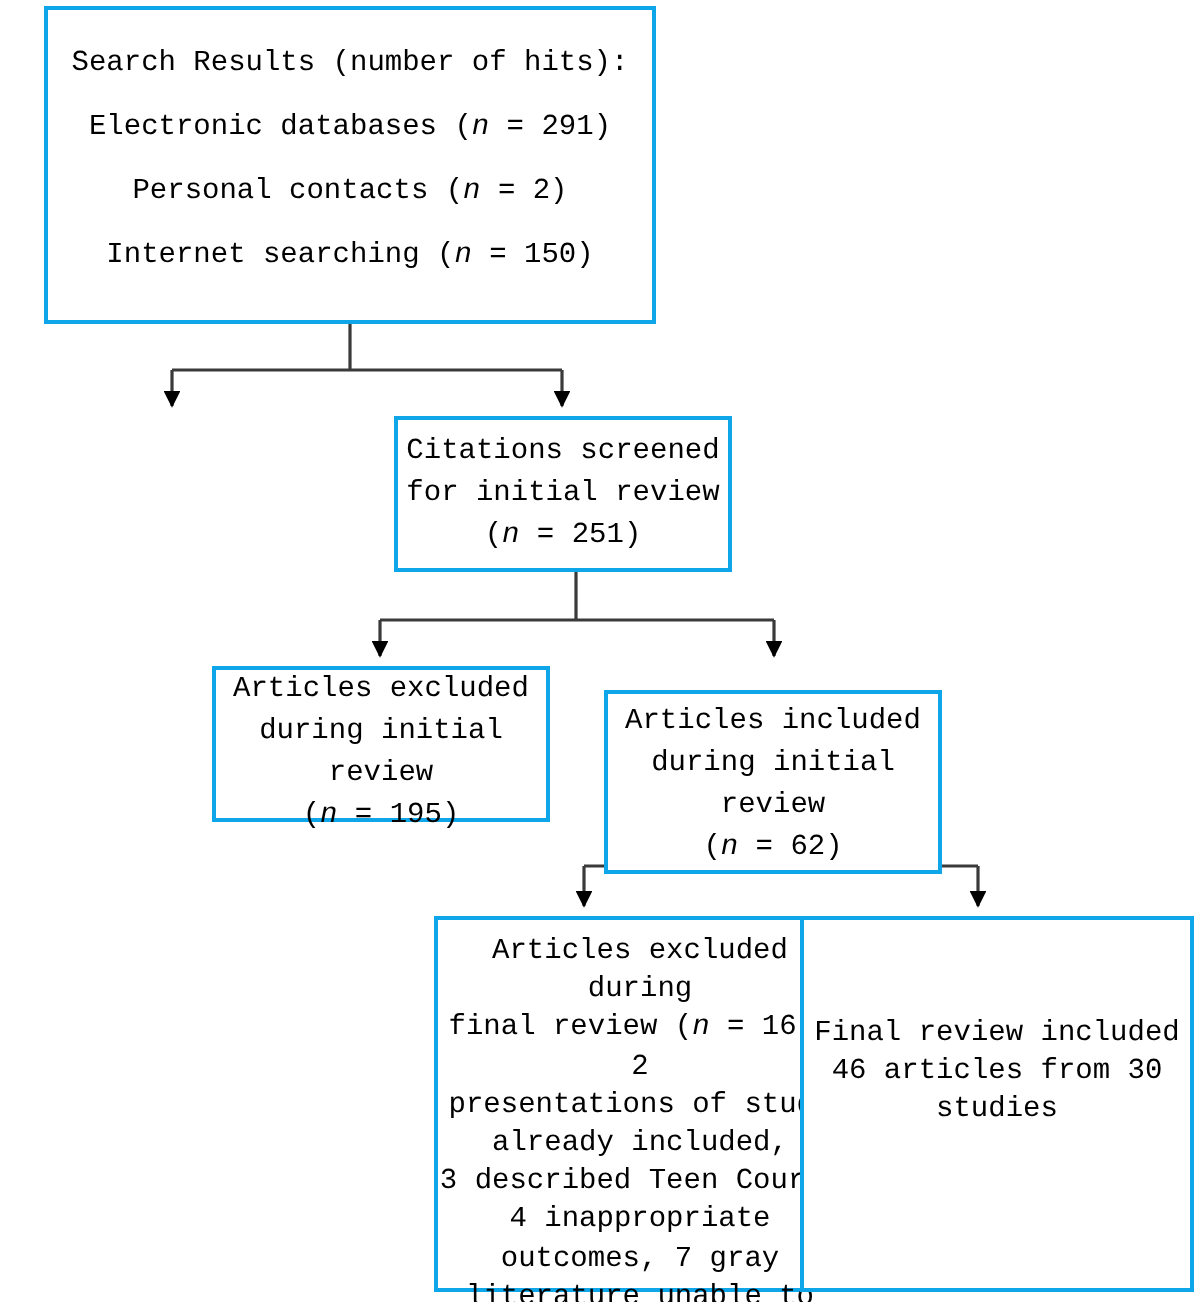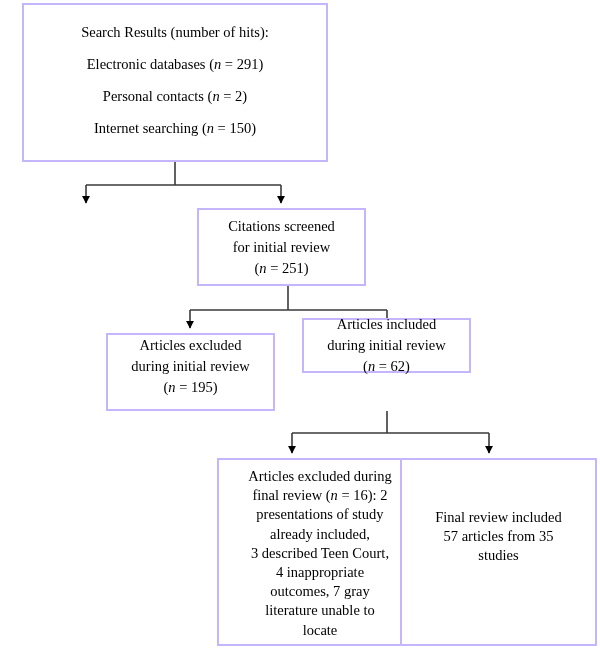--- a/index.html
+++ b/index.html
@@ -13,25 +13,26 @@
     width: 600px;
     height: 651px;
     background: #ffffff;
     font-family: "Liberation Serif", "DejaVu Serif", serif;
     color: #000000;
     overflow: hidden;
   }
   .node {
     position: absolute;
     box-sizing: border-box;
-    border: 2px solid #c4b5fd;
+    border: 2px solid #0ea5e9;
     background: #ffffff;
     display: flex;
     justify-content: center;
     text-align: center;
+    font-family: Liberation Mono, monospace;
   }
   .node .node-text {
     display: block;
     width: 100%;
     white-space: pre-line;
   }
   
   .node-search {
     left: 22px;
     top: 3px;
@@ -62,24 +63,24 @@
   
   .node-excluded-initial {
     left: 106px;
     top: 333px;
     width: 169px;
     height: 78px;
     align-items: flex-start;
   }
   .node-included-initial {
     left: 302px;
-    top: 318px;
-    width: 169px;
-    height: 55px;
-    align-items: center;
+    top: 345px;
+    width: 169px;
+    height: 92px;
+    align-items: flex-end;
   }
   .row2 .node-text, .row3 .node-text {
     font-size: 14.5px;
     line-height: 21px;
   }
   
   .node-excluded-final {
     left: 182px;
     top: 458px;
     width: 206px;
@@ -183,17 +184,17 @@
 already included,
 3 described Teen Court,
 4 inappropriate
 outcomes, 7 gray
 literature unable to
 locate</span>
   </div>
 
   <div class="node node-final-review">
     <span class="node-text">Final review included
-57 articles from 35
+46 articles from 30
 studies</span>
   </div>
 
 </div>
 
 </body></html>

